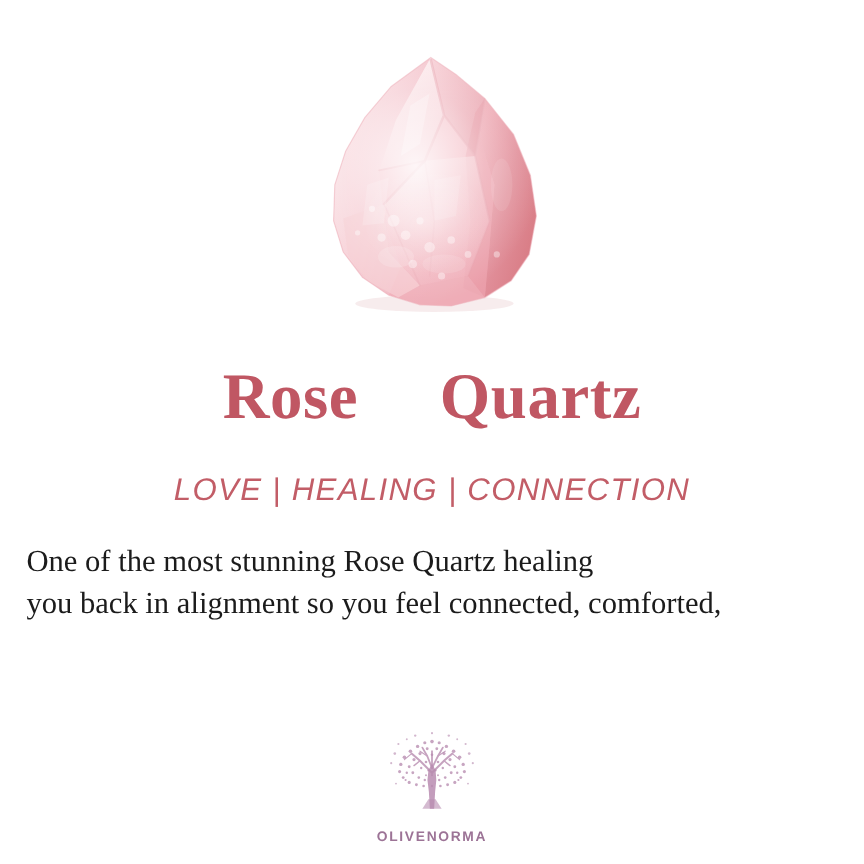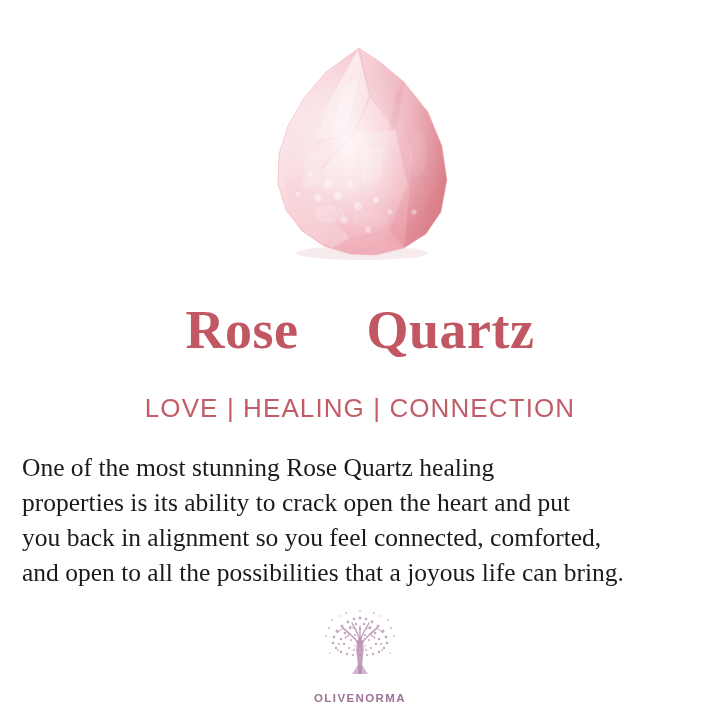--- a/index.html
+++ b/index.html
@@ -61,20 +61,21 @@
     top: 392px;
     width: 720px;
     text-align: center;
     font-family: "Liberation Sans", sans-serif;
     font-weight: 300;
     font-size: 26px;
     line-height: 32px;
     letter-spacing: 1.1px;
     color: #c25d67;
     white-space: pre;
+    font-style: italic;
   }
 
   
   .body-copy {
     position: absolute;
     left: 22px;
     top: 450px;
     width: 676px;
     font-family: "Liberation Serif", serif;
     font-size: 25.5px;
@@ -234,23 +235,21 @@
                L28,176 L20,150 L21,120 L30,92 L46,64 L68,38 Z" fill="none" stroke="#eeb6bf" stroke-width="1" opacity="0.55"></path>
     </svg>
   </div>
 
   <div class="title">Rose  Quartz</div>
 
   <div class="subtitle">LOVE | HEALING | CONNECTION</div>
 
   <div class="body-copy">
     <span class="line">One of the most stunning Rose Quartz healing</span>
-    <span class="line">properties is its ability to crack open the heart and put</span>
     <span class="line">you back in alignment so you feel connected, comforted,</span>
-    <span class="line">and open to all the possibilities that a joyous life can bring.</span>
   </div>
 
   <div class="brand">
     <svg class="brand-mark" viewBox="0 0 96 68">
       <g fill="#b88cb0">
 
         <path d="M46.2,66 L45.4,52 L44.2,42 L45,34 L48,28 L51,34 L51.6,42 L50.6,52 L49.8,66 Z" opacity="0.85"></path>
 
         <path d="M40,66 L45,58 L51,58 L56,66 Z" opacity="0.60"></path>
 

